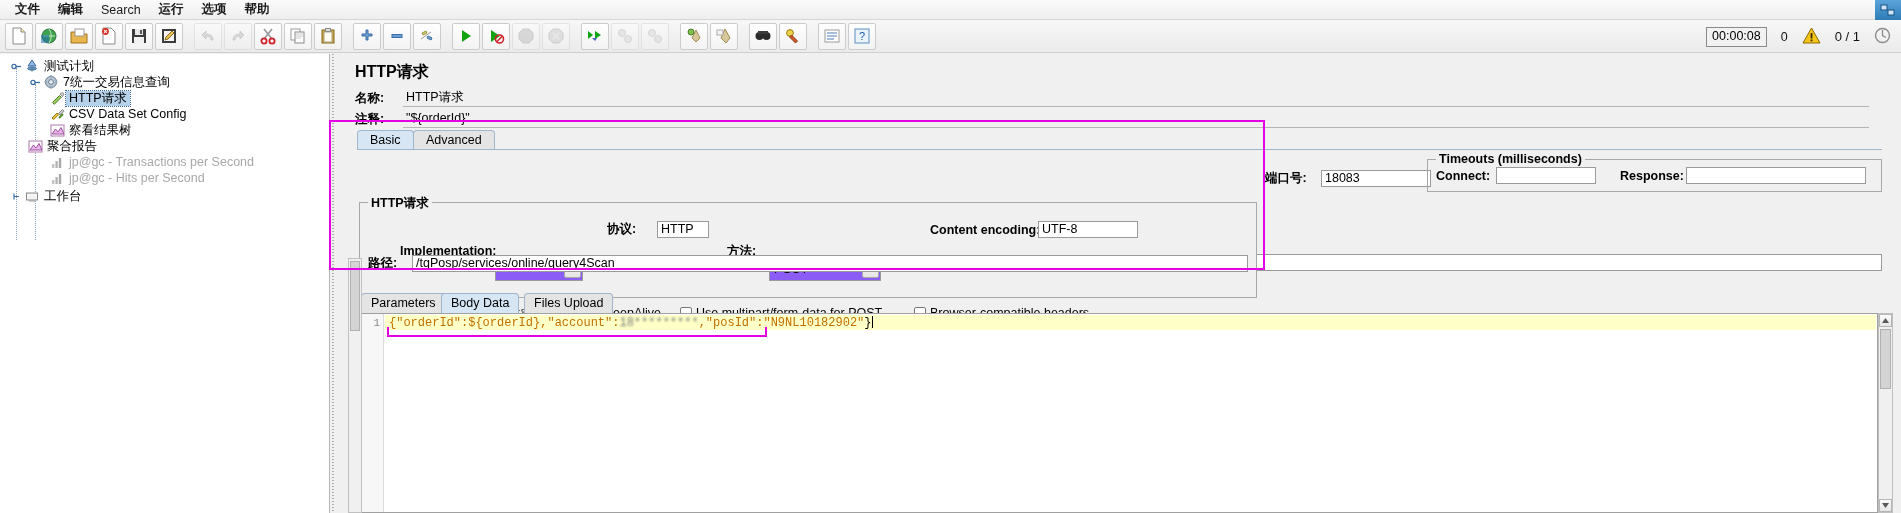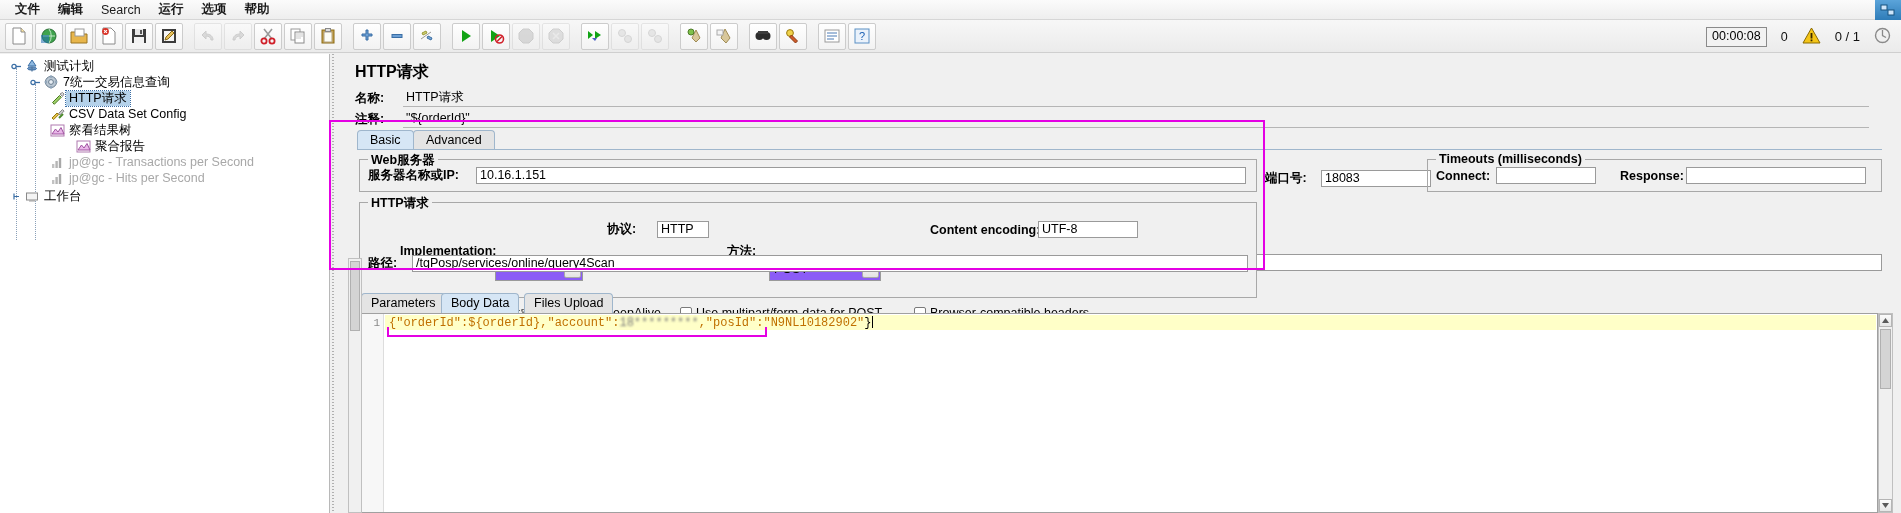--- a/index.html
+++ b/index.html
@@ -528,21 +528,21 @@
       <div class="trow" style="padding-left:48px;">
         <span class="ticon">
           <svg width="15" height="13" viewBox="0 0 15 13">
               <rect x="1" y="1" width="13" height="11" fill="#fff" stroke="#b07ab0"></rect>
               <path d="M2 10l3.5-5 2.5 3 3-4.5 3 6.5z" fill="#e9b7e9" stroke="#a050a0"></path>
             </svg>
         </span>
         <span class="lbl">察看结果树</span>
       </div>
 
-      <div class="trow" style="padding-left:74px;">
+      <div class="trow" style="padding-left:26px;">
         <span class="ticon">
           <svg width="15" height="13" viewBox="0 0 15 13">
               <rect x="1" y="1" width="13" height="11" fill="#fff" stroke="#b07ab0"></rect>
               <path d="M2 10l3.5-5 2.5 3 3-4.5 3 6.5z" fill="#e9b7e9" stroke="#a050a0"></path>
             </svg>
         </span>
         <span class="lbl">聚合报告</span>
       </div>
 
       <div class="trow disabled" style="padding-left:48px;">
@@ -600,27 +600,20 @@
       <span class="field-label" style="width:48px;">注释:</span>
       <span class="txtfield flat" style="width:1466px; height:18px;">"${orderId}"</span>
     </div>
 
     <div class="tabstrip">
       <div class="tab active" style="left:0;">Basic</div>
       <div class="tab" style="left:56px;">Advanced</div>
     </div>
     <div class="tabline"></div>
 
-    <div class="groupbox" style="left:22px; top:105px; width:898px; height:33px;">
-      <span class="group-title">Web服务器</span>
-      <div class="field-row" style="left:8px; top:7px;">
-        <span class="field-label" style="width:108px;">服务器名称或IP:</span>
-        <span class="txtfield" style="width:770px;">10.16.1.151</span>
-      </div>
-    </div>
 
     <div class="field-row" style="left:928px; top:116px;">
       <span class="field-label" style="width:56px;">端口号:</span>
       <span class="txtfield" style="width:110px;">18083</span>
     </div>
 
     <div class="groupbox" style="left:1090px; top:105px; width:455px; height:33px;">
       <span class="group-title">Timeouts (milliseconds)</span>
       <div class="field-row" style="left:8px; top:7px;">
         <span class="field-label" style="width:60px;">Connect:</span>

